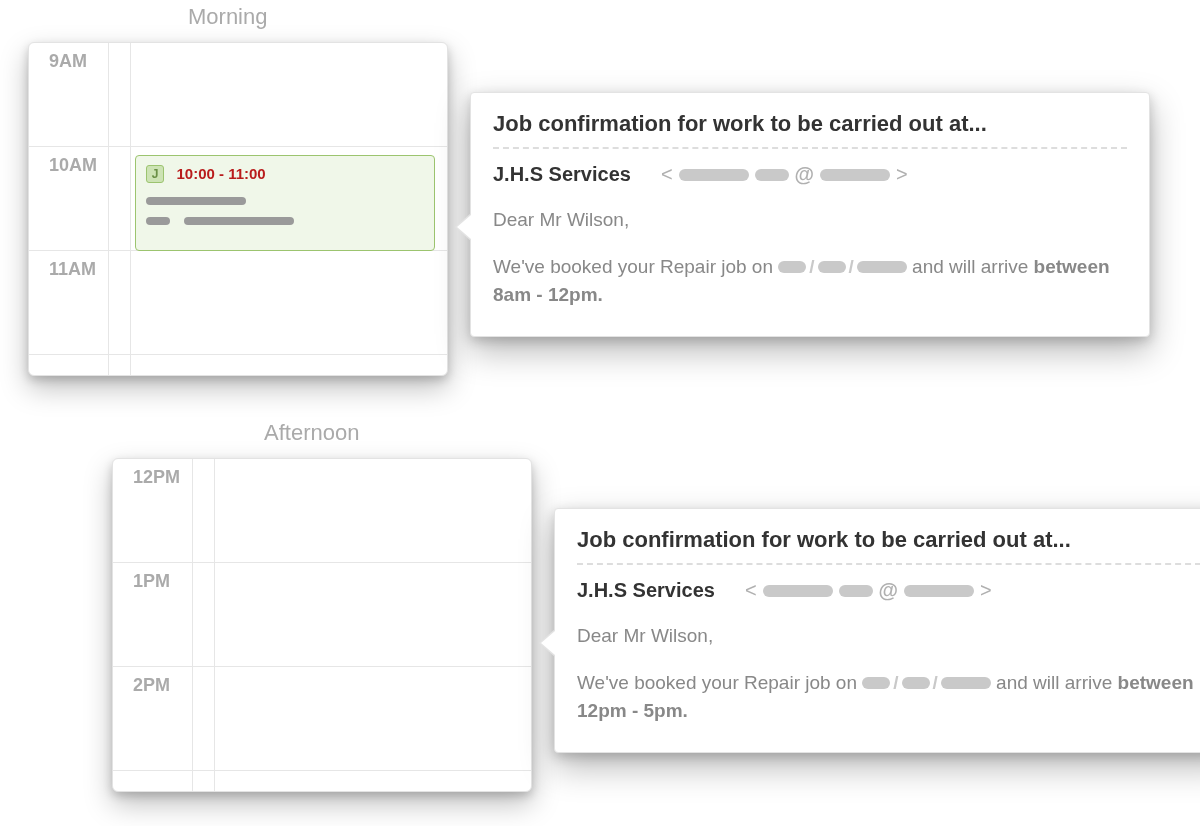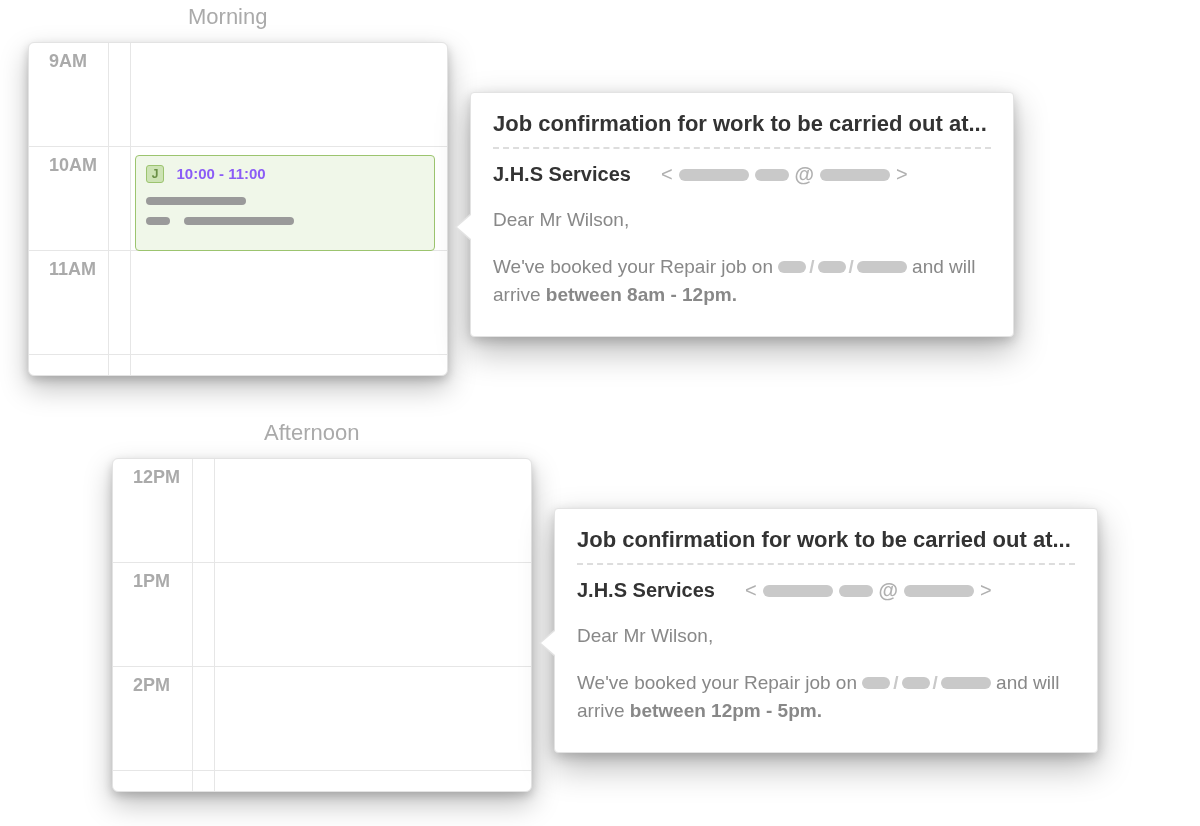--- a/index.html
+++ b/index.html
@@ -77,35 +77,35 @@
     font-size: 12px;
     font-weight: 700;
     color: #6a8f45;
     vertical-align: middle;
   }
   .event-time {
     display: inline-block;
     margin-left: 8px;
     font-size: 15px;
     font-weight: 700;
-    color: #8b5cf6;
+    color: #b91c1c;
     vertical-align: middle;
   }
   .phline {
     background: #9a9a9a;
     border-radius: 4px;
     height: 8px;
   }
   .event .l1 { margin-top: 14px; width: 100px; }
   .event .l2a { margin-top: 12px; width: 24px; display: inline-block; }
   .event .l2b { margin-top: 12px; width: 110px; display: inline-block; margin-left: 10px; }
 
   .popup {
     position: absolute;
-    width: 544px;
+    width: 680px;
     background: #fff;
     border: 1px solid #e3e3e3;
     border-radius: 4px;
     box-shadow: 0 14px 34px rgba(0,0,0,0.28), 0 4px 12px rgba(0,0,0,0.18);
     padding: 18px 22px 26px 22px;
   }
   .popup::before {
     content: "";
     position: absolute;
     left: -16px;

